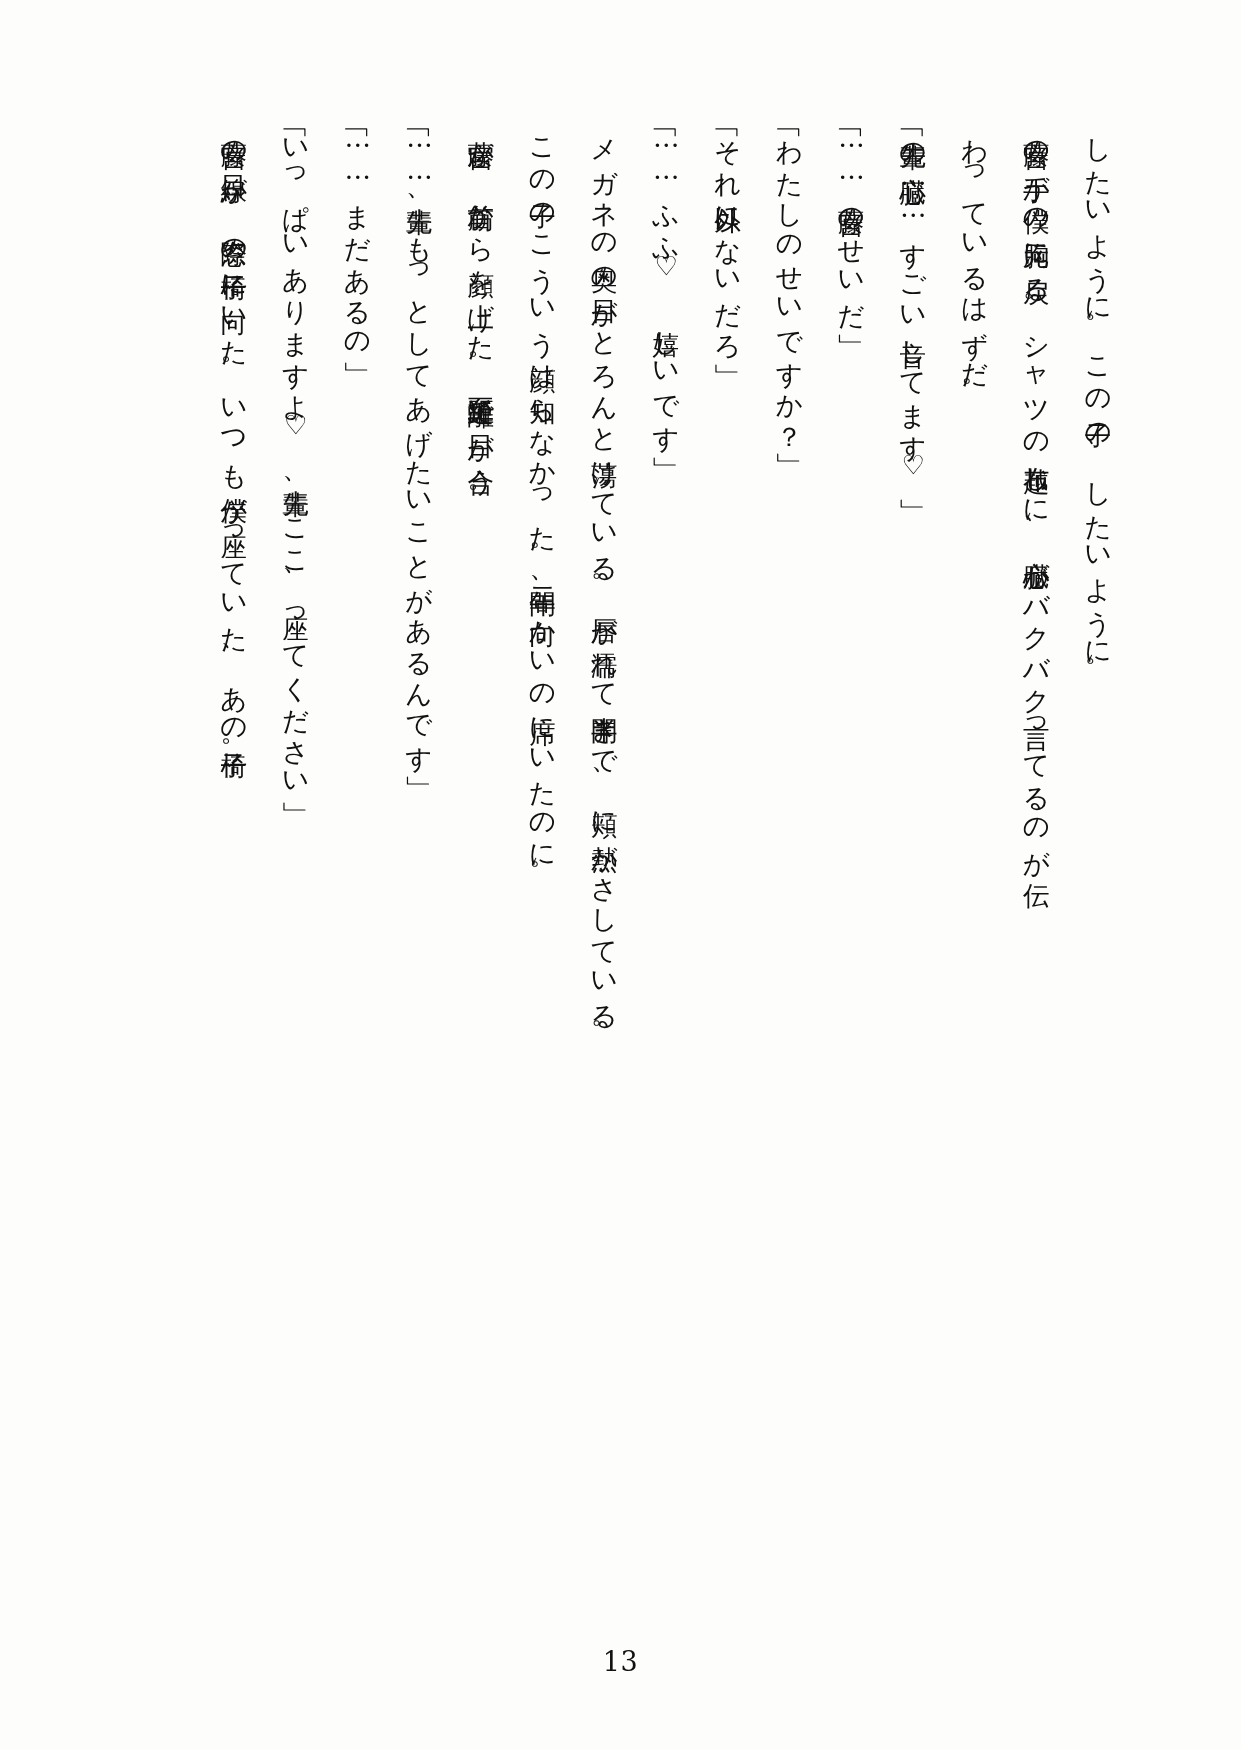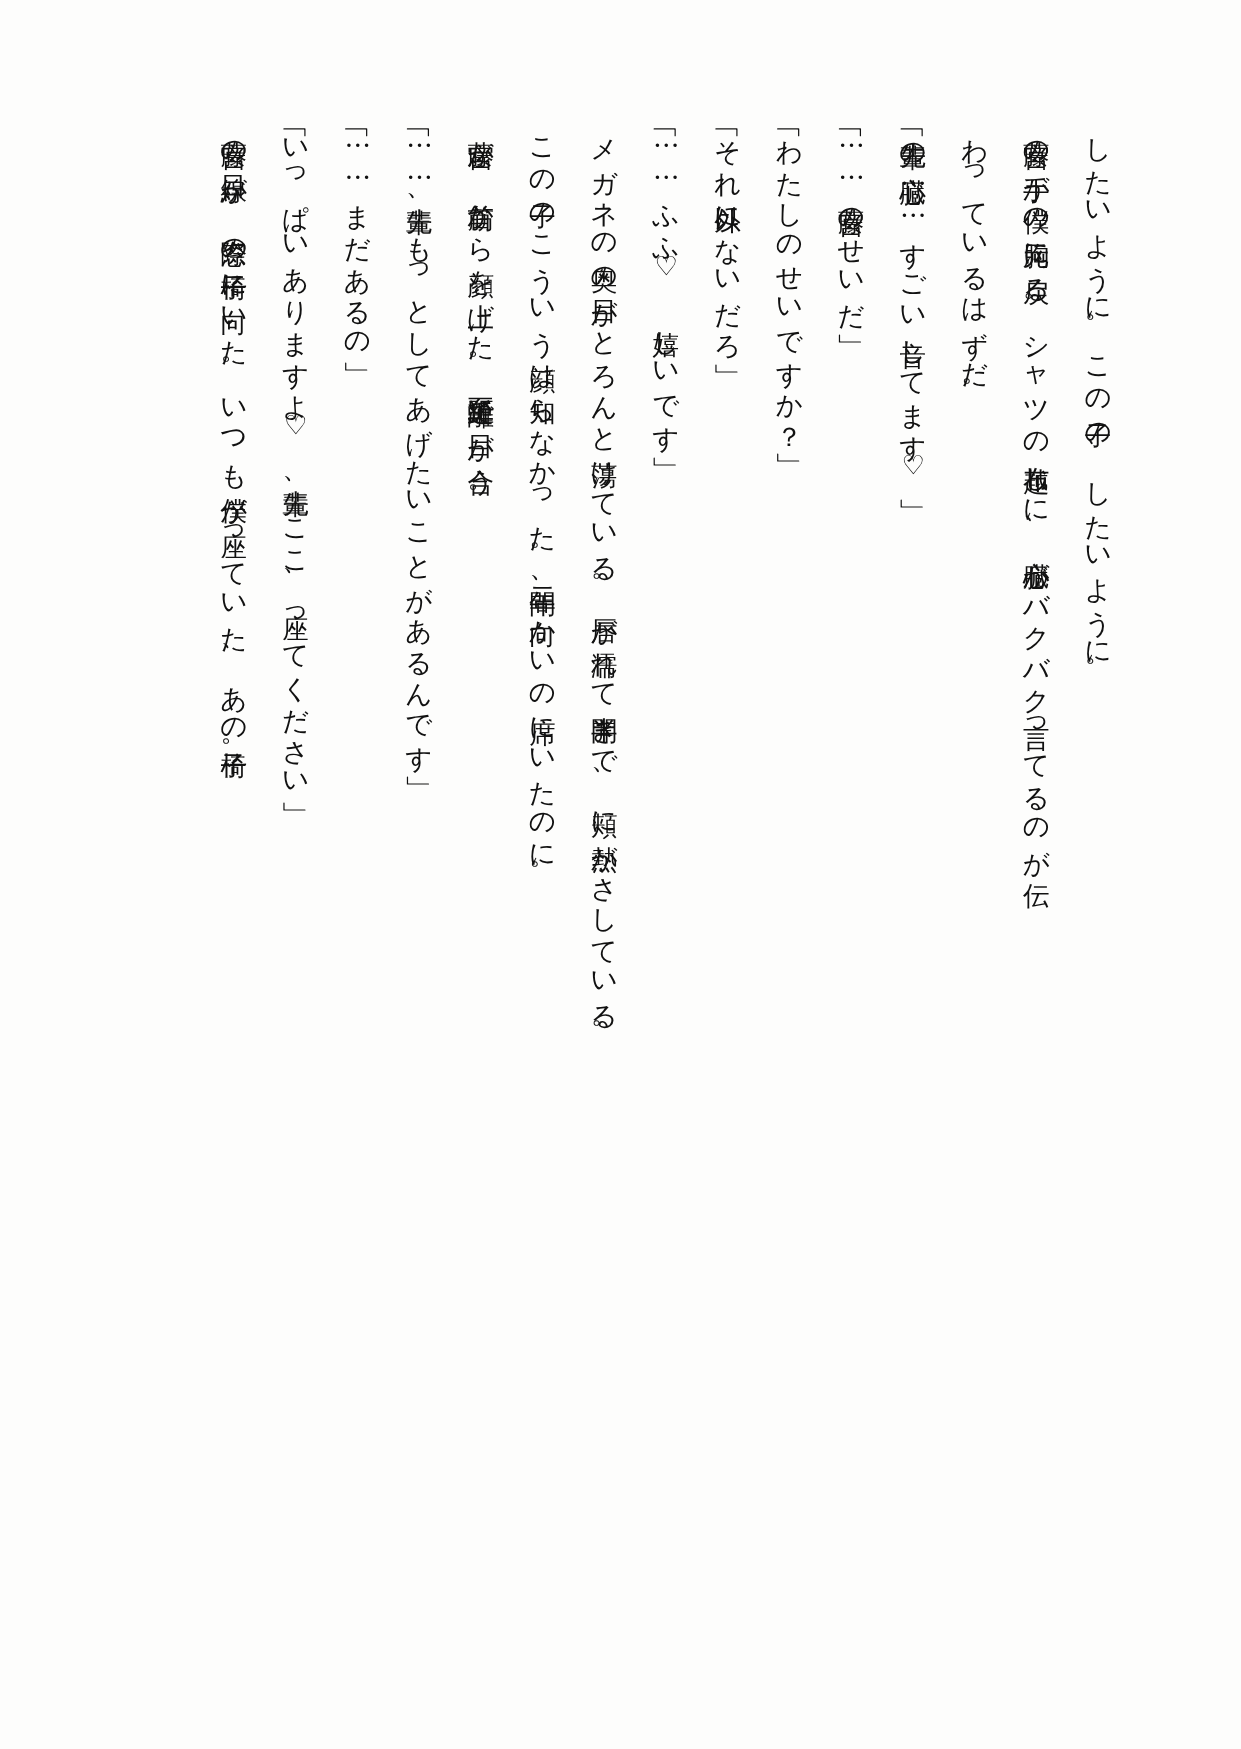--- a/index.html
+++ b/index.html
@@ -78,14 +78,15 @@
     <span class="vline">「……ふふ♡　嬉しいです」</span>
     <span class="vline">メガネの奥の目がとろんと蕩けている。唇が濡れて半開きで、頬に熱がさしている。</span>
     <span class="vline">この子のこういう顔は知らなかった。二年間、向かいの席にいたのに。</span>
     <span class="vline">藤宮が、首筋から顔を上げた。至近距離で目が合う。</span>
     <span class="vline">「……先輩、もっとしてあげたいことがあるんです」</span>
     <span class="vline">「……まだあるの」</span>
     <span class="vline">「いっぱいありますよ♡　先輩、ここ、座ってください」</span>
     <span class="vline">藤宮の目線が、窓際の椅子に向いた。いつも僕が座っていた、あの椅子。</span>
   </div>
 
+  <div class="folio">13</div>
 
 </div>
 
 </body></html>

